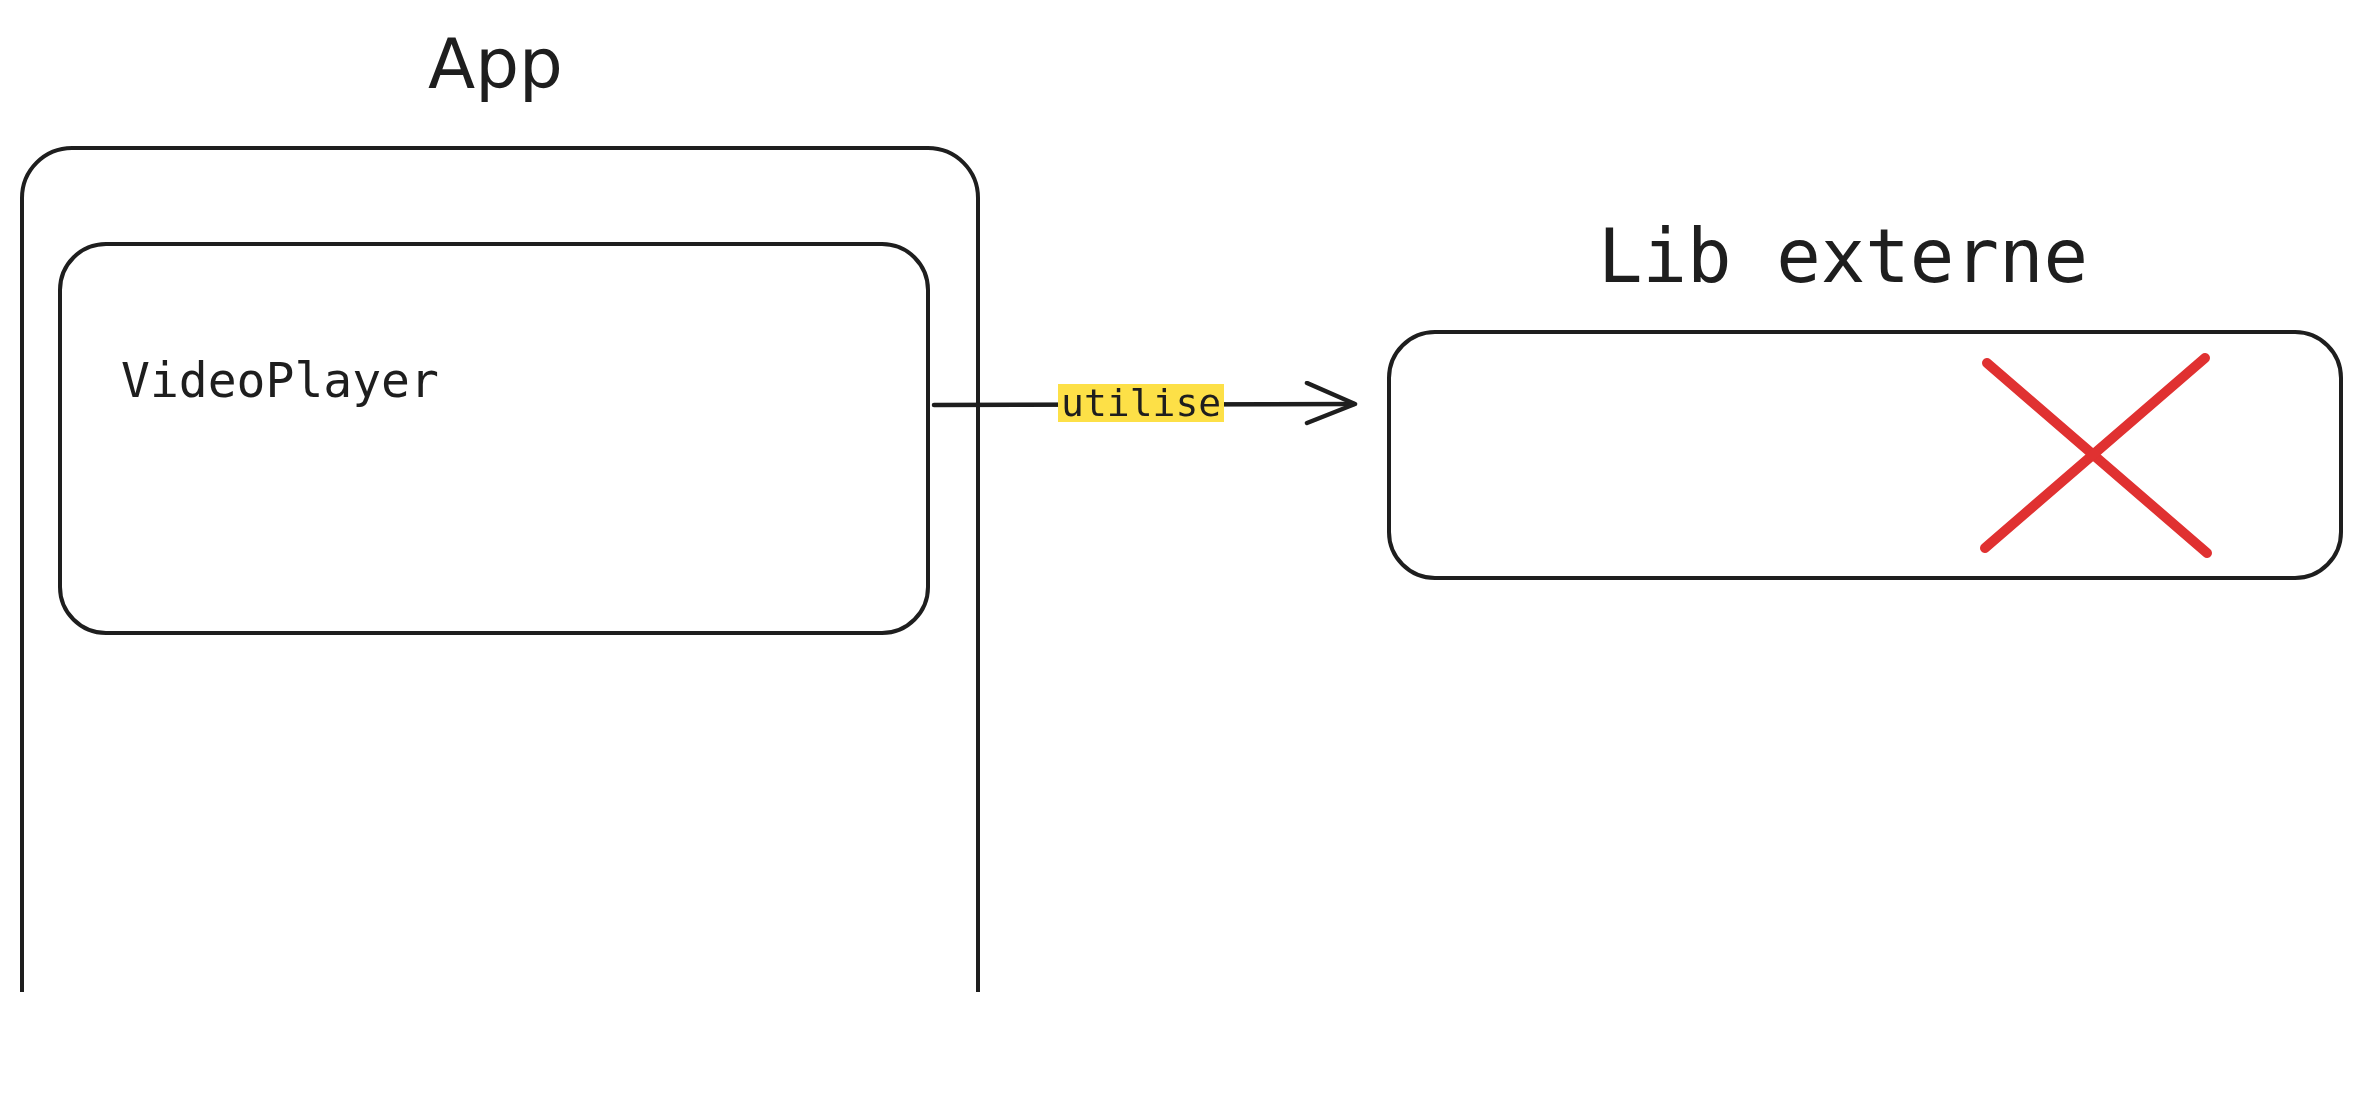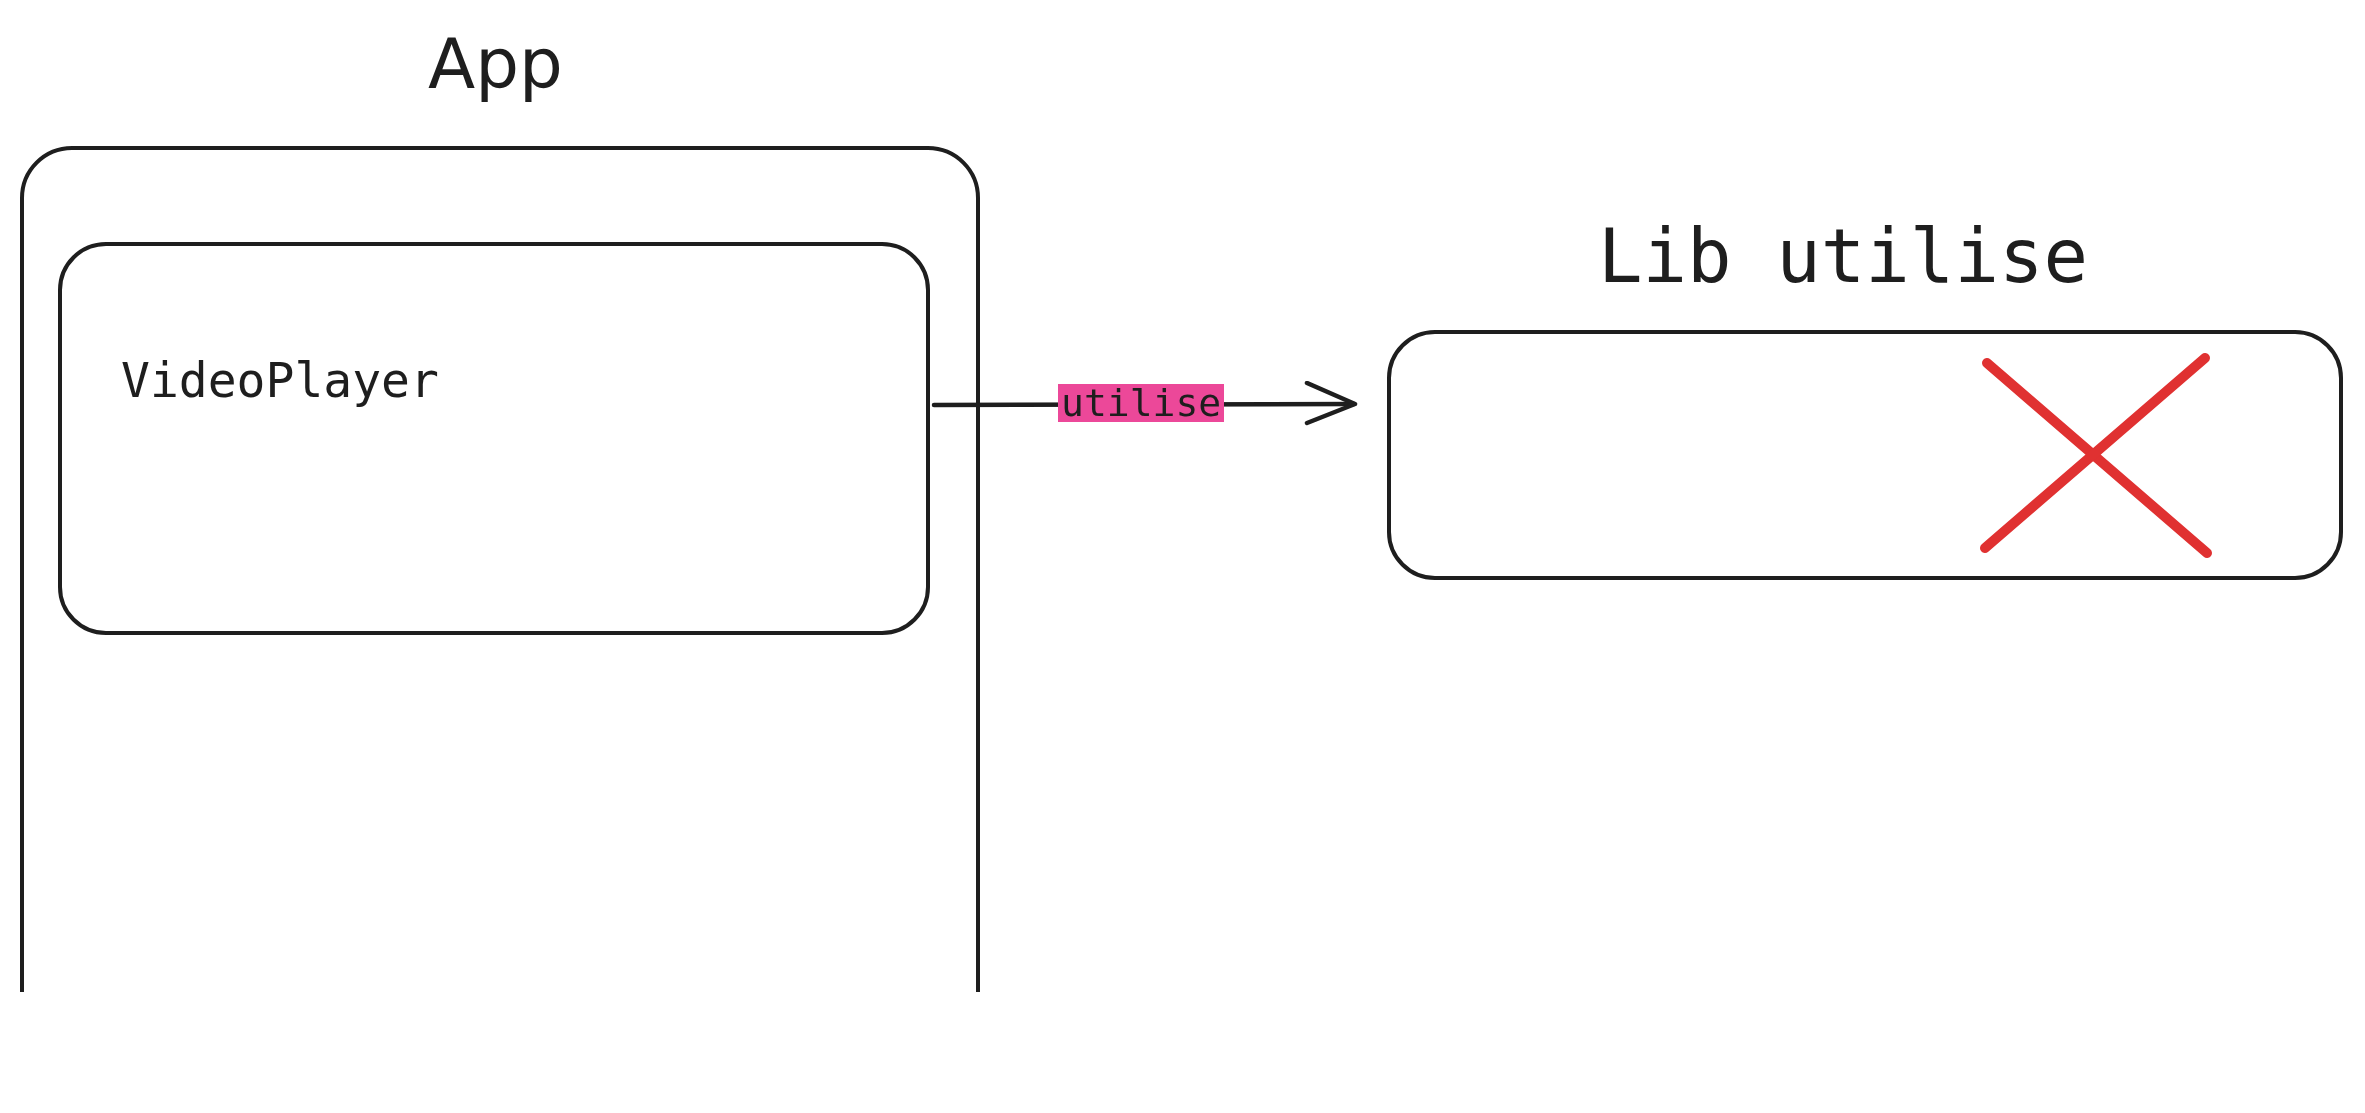--- a/index.html
+++ b/index.html
@@ -73,21 +73,21 @@
     left: 1723px;
     top: 413px;
     font-size: 70px;
   }
   .edge-label {
     position: absolute;
     left: 1058px;
     top: 384px;
     font-size: 38px;
     line-height: 38px;
-    background: #ec4899;
+    background: #fde047;
     padding: 0 3px;
     white-space: nowrap;
     color: #1e1e1e;
     z-index: 3;
   }
   .arrow-svg {
     position: absolute;
     left: 928px;
     top: 381px;
     z-index: 2;
@@ -112,21 +112,21 @@
 
   <div class="label video-label">VideoPlayer</div>
 
   <svg class="arrow-svg" width="436" height="48" viewBox="0 0 436 48">
     <line x1="6" y1="24" x2="426" y2="23" stroke="#1e1e1e" stroke-width="4.5" stroke-linecap="round"></line>
     <polyline points="379,2 427,23 379,42" fill="none" stroke="#1e1e1e" stroke-width="4.5" stroke-linecap="round" stroke-linejoin="round"></polyline>
   </svg>
 
   <span class="edge-label">utilise</span>
 
-  <div class="label lib-title">Lib utilise</div>
+  <div class="label lib-title">Lib externe</div>
 
   <div class="box lib-box"></div>
 
 
   <svg class="cross-svg" width="244" height="216" viewBox="0 0 244 216">
     <line x1="14" y1="17" x2="234" y2="207" stroke="#e03131" stroke-width="10" stroke-linecap="round"></line>
     <line x1="232" y1="12" x2="12" y2="202" stroke="#e03131" stroke-width="10" stroke-linecap="round"></line>
   </svg>
 
 </div>

